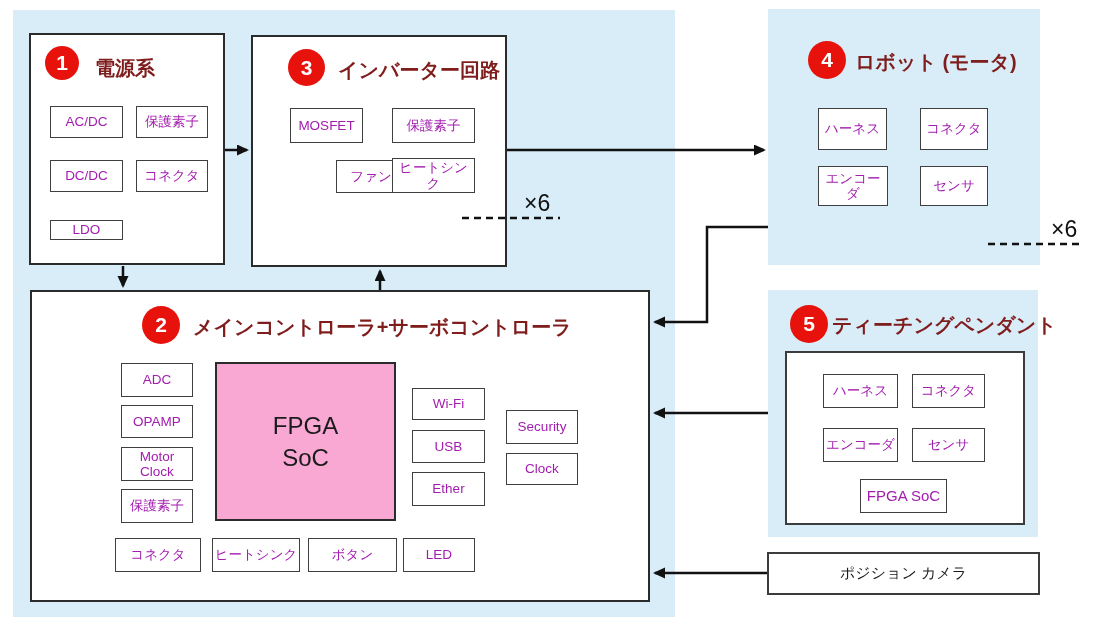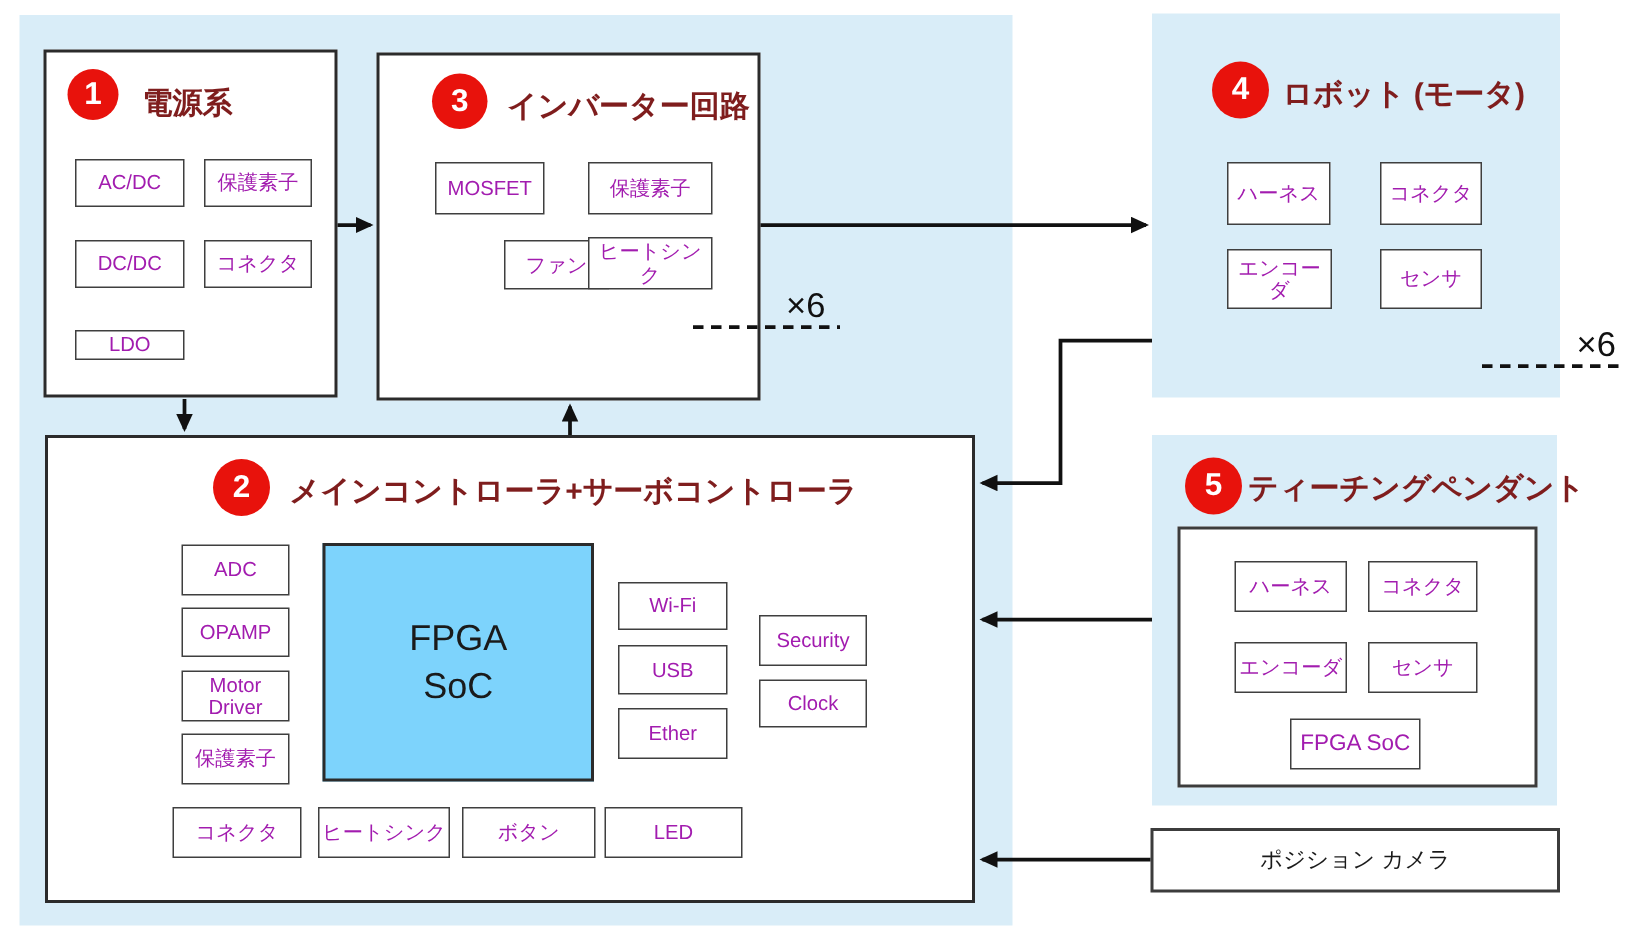--- a/index.html
+++ b/index.html
@@ -14,21 +14,21 @@
     display:flex;align-items:center;justify-content:center;text-align:center;
     font-size:13.5px;line-height:1.12;color:#a21caf;padding:1px;
   }
   .badge{
     position:absolute;background:#e8120c;border-radius:50%;
     display:flex;align-items:center;justify-content:center;
     color:#ffffff;font-weight:bold;font-size:21px;
   }
   .title{position:absolute;font-size:20px;font-weight:600;color:#7f1d1d;white-space:nowrap;}
   .fpga{
-    position:absolute;background:#7dd3fc;border:2px solid #2b2b2b;box-sizing:border-box;
+    position:absolute;background:#f9a8d4;border:2px solid #2b2b2b;box-sizing:border-box;
     display:flex;align-items:center;justify-content:center;text-align:center;
     font-size:24px;white-space:pre-line;line-height:1.3;
   }
   .mult{position:absolute;font-size:23px;color:#111;}
   .camera{
     position:absolute;background:#ffffff;border:2px solid #3c3c3c;box-sizing:border-box;
     display:flex;align-items:center;justify-content:center;font-size:15px;
   }
   svg.overlay{position:absolute;left:0;top:0;width:1096px;height:632px;pointer-events:none;}
 </style>
@@ -63,33 +63,33 @@
   <div class="sbox" style="left:392px;top:158px;width:83px;height:35px;">ヒートシンク</div>
   <div class="mult" style="left:524px;top:190px;">×6</div>
 
   <div class="container-box" style="left:30px;top:290px;width:620px;height:312px;"></div>
   <div class="badge" style="left:142px;top:306px;width:38px;height:38px;">
       <span>2</span>
     </div>
   <div class="title" style="left:193px;top:314px;">メインコントローラ+サーボコントローラ</div>
   <div class="sbox" style="left:121px;top:363px;width:72px;height:34px;">ADC</div>
   <div class="sbox" style="left:121px;top:405px;width:72px;height:33px;">OPAMP</div>
-  <div class="sbox" style="left:121px;top:447px;width:72px;height:34px;">Motor Driver</div>
+  <div class="sbox" style="left:121px;top:447px;width:72px;height:34px;">Motor Clock</div>
   <div class="sbox" style="left:121px;top:489px;width:72px;height:34px;">保護素子</div>
   <div class="fpga" style="left:215px;top:362px;width:181px;height:159px;">FPGA
 SoC</div>
   <div class="sbox" style="left:412px;top:388px;width:73px;height:32px;">Wi-Fi</div>
   <div class="sbox" style="left:412px;top:430px;width:73px;height:33px;">USB</div>
   <div class="sbox" style="left:412px;top:472px;width:73px;height:34px;">Ether</div>
   <div class="sbox" style="left:506px;top:410px;width:72px;height:34px;">Security</div>
   <div class="sbox" style="left:506px;top:453px;width:72px;height:32px;">Clock</div>
   <div class="sbox" style="left:115px;top:538px;width:86px;height:34px;">コネクタ</div>
   <div class="sbox" style="left:212px;top:538px;width:88px;height:34px;">ヒートシンク</div>
   <div class="sbox" style="left:308px;top:538px;width:89px;height:34px;text-align:center;">ボタン</div>
-  <div class="sbox" style="left:403px;top:538px;width:92px;height:34px;">LED</div>
+  <div class="sbox" style="left:403px;top:538px;width:72px;height:34px;">LED</div>
 
   <div class="badge" style="left:808px;top:41px;width:38px;height:38px;">
       <span>4</span>
     </div>
   <div class="title" style="left:855px;top:49px;">ロボット (モータ)</div>
   <div class="sbox" style="left:818px;top:108px;width:69px;height:42px;">ハーネス</div>
   <div class="sbox" style="left:920px;top:108px;width:68px;height:42px;">コネクタ</div>
   <div class="sbox" style="left:818px;top:166px;width:70px;height:40px;">エンコーダ</div>
   <div class="sbox" style="left:920px;top:166px;width:68px;height:40px;">センサ</div>
   <div class="mult" style="left:1051px;top:216px;">×6</div>

